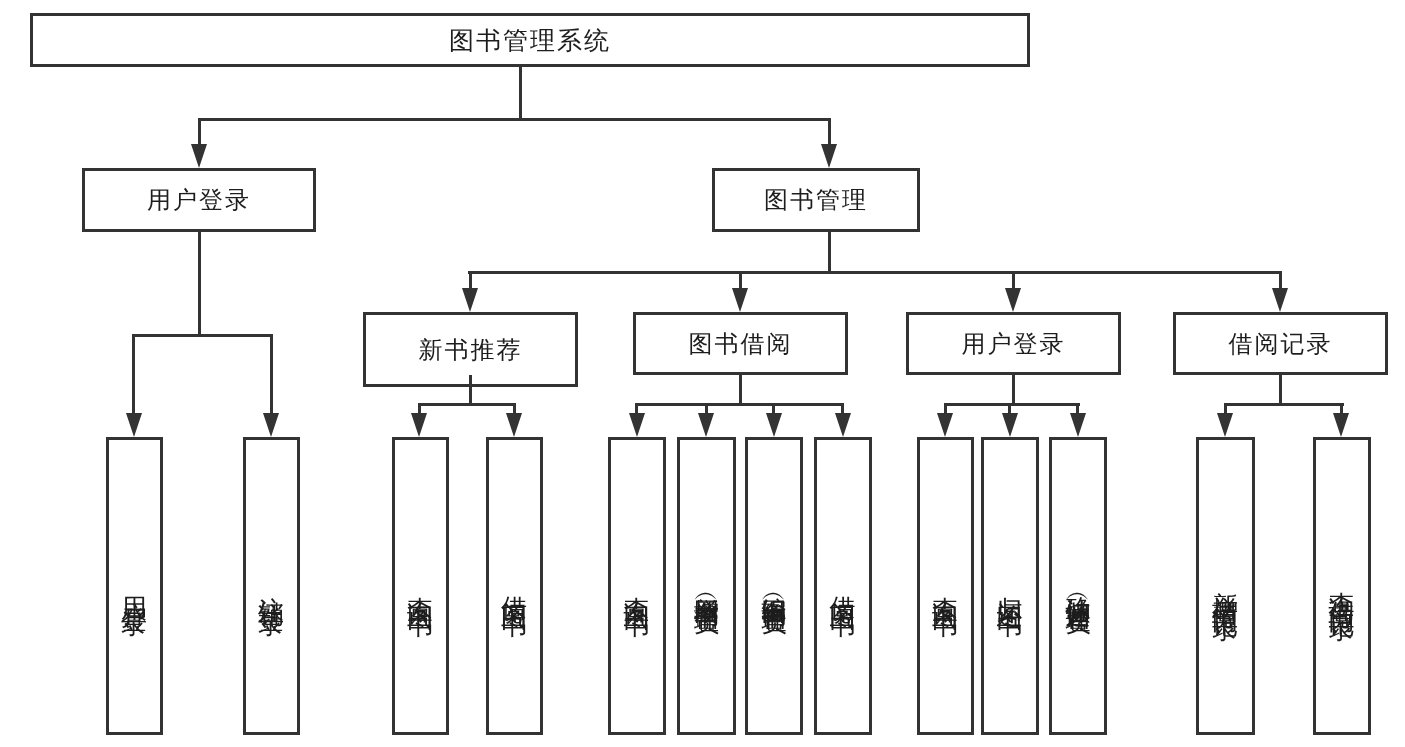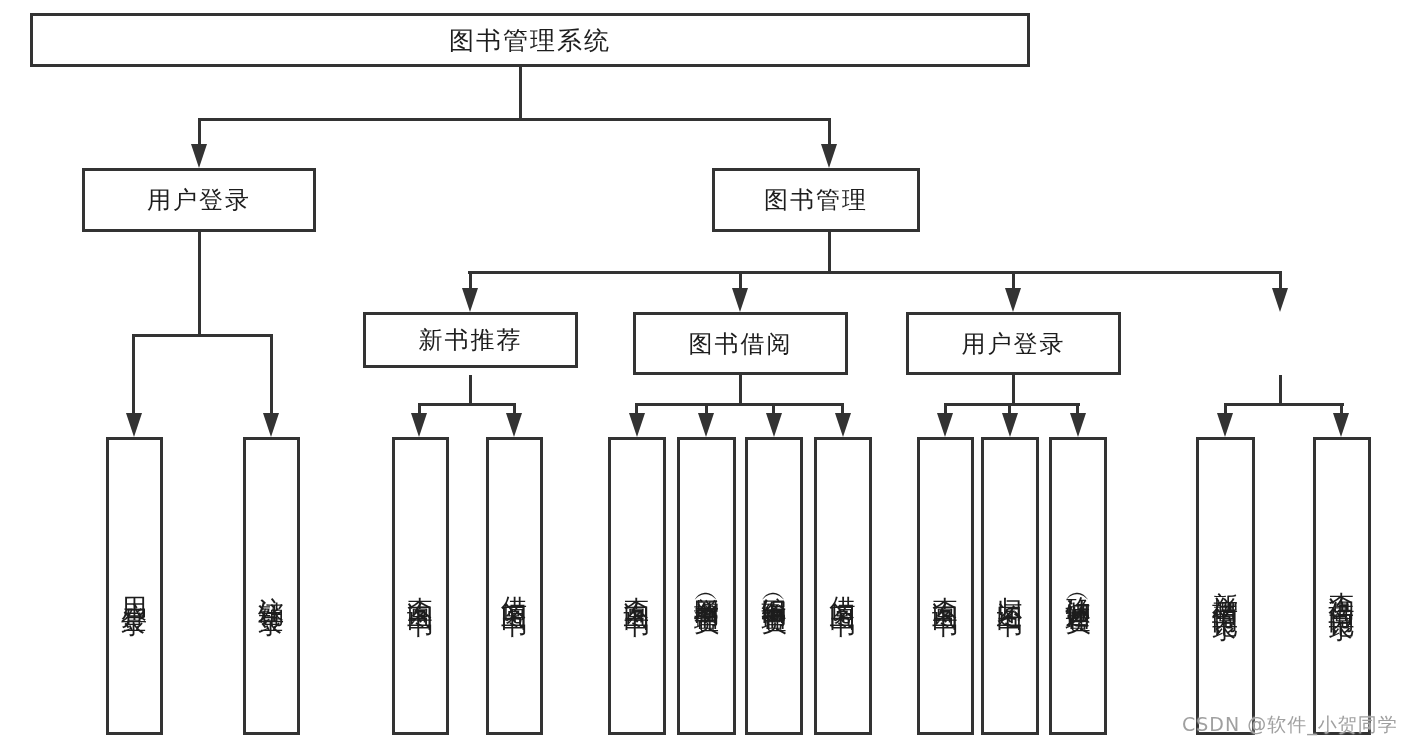--- a/index.html
+++ b/index.html
@@ -77,28 +77,31 @@
   <div class="line" style="left:468px;top:271px;width:814px;height:3px;"></div>
   <div class="line" style="left:469px;top:271px;width:3px;height:20px;"></div>
   <div class="arrow" style="left:462px;top:288px;"></div>
   <div class="line" style="left:739px;top:271px;width:3px;height:20px;"></div>
   <div class="arrow" style="left:732px;top:288px;"></div>
   <div class="line" style="left:1012px;top:271px;width:3px;height:20px;"></div>
   <div class="arrow" style="left:1005px;top:288px;"></div>
   <div class="line" style="left:1279px;top:271px;width:3px;height:20px;"></div>
   <div class="arrow" style="left:1272px;top:288px;"></div>
 
-  <div class="hbox" style="left:363px;top:312px;width:215px;height:56px;">
+  <div class="hbox" style="left:363px;top:312px;width:215px;height:75px;">
     <span>新书推荐</span>
   </div>
   <div class="hbox" style="left:633px;top:312px;width:215px;height:63px;text-align:right;">
     <span>图书借阅</span>
   </div>
   <div class="hbox" style="left:906px;top:312px;width:215px;height:63px;">
     <span>用户登录</span>
+  </div>
+  <div class="hbox" style="left:1173px;top:312px;width:215px;height:63px;">
+    <span>借阅记录</span>
   </div>
 
   <div class="line" style="left:469px;top:375px;width:3px;height:31px;"></div>
   <div class="line" style="left:418px;top:403px;width:98px;height:3px;"></div>
   <div class="line" style="left:418px;top:403px;width:3px;height:12px;"></div>
   <div class="arrow" style="left:411px;top:413px;"></div>
   <div class="line" style="left:513px;top:403px;width:3px;height:12px;"></div>
   <div class="arrow" style="left:506px;top:413px;"></div>
 
   <div class="line" style="left:739px;top:375px;width:3px;height:31px;"></div>
@@ -165,15 +168,14 @@
     <span class="vtext long">确认归还（管理员）</span>
   </div>
 
   <div class="vbox" style="left:1196px;width:59px;">
     <span class="vtext">新增借阅记录</span>
   </div>
   <div class="vbox" style="left:1313px;width:58px;">
     <span class="vtext">查询借阅记录</span>
   </div>
 
-  <div class="watermark">CSDN @软件_小贺同学</div>
 
 </div>
 
 </body></html>

